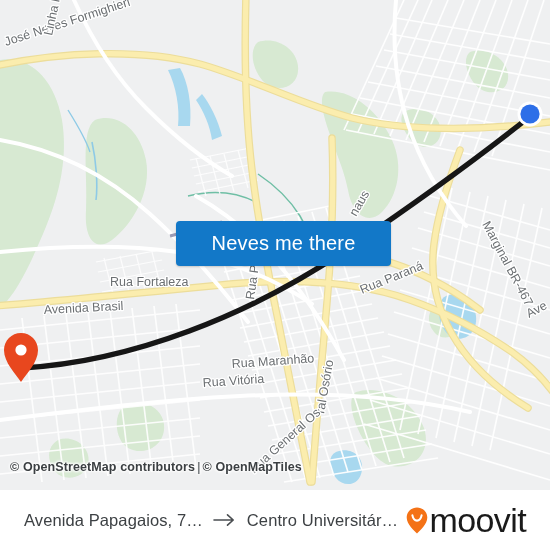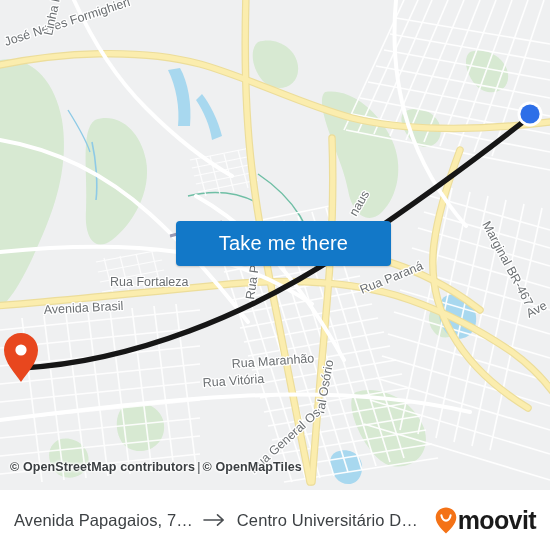--- a/index.html
+++ b/index.html
@@ -71,21 +71,21 @@
   }
 
   
   #footer {
     position: absolute;
     left: 0; top: 490px;
     width: 550px; height: 60px;
     background: #ffffff;
     display: flex;
     align-items: center;
-    padding: 0 14px;
+    padding: 0 24px;
     gap: 0;
   }
   #route-summary {
     display: flex;
     align-items: center;
     flex: 1 1 auto;
     min-width: 0;
     gap: 10px;
   }
   .endpoint {
@@ -104,22 +104,22 @@
     display: block;
   }
   #moovit-logo {
     flex: 0 0 auto;
     display: flex;
     align-items: center;
     gap: 1px;
     margin-left: 8px;
   }
   #moovit-wordmark {
-    font-size: 25px;
-    font-weight: bold;
+    font-size: 34px;
+    font-weight: normal;
     color: #1a1a1a;
     letter-spacing: -0.6px;
     line-height: 1;
   }
 </style>
 </head>
 <body>
 
 <div id="app">
 
@@ -336,21 +336,21 @@
           <circle cx="530" cy="114" r="12.5" fill="#ffffff"></circle>
           <circle cx="530" cy="114" r="9.6" fill="#2d6fe8"></circle>
         </g>
       </g>
     </svg>
 
     <div id="attribution">
       <span>© OpenStreetMap contributors</span><span class="sep">|</span><span>© OpenMapTiles</span>
     </div>
 
-    <button id="cta-button">Take me there</button>
+    <button id="cta-button">Neves me there</button>
   </div>
 
   <div id="footer">
     <div id="route-summary">
       <span id="origin-label" class="endpoint">Avenida Papagaios, 7…</span>
 
       <svg id="arrow-icon" viewBox="0 0 24 14">
         <path d="M1 7 L20 7 M14.5 1.8 L20.2 7 L14.5 12.2" fill="none" stroke="#4a4e51" stroke-width="1.6" stroke-linecap="round" stroke-linejoin="round"></path>
       </svg>
 

